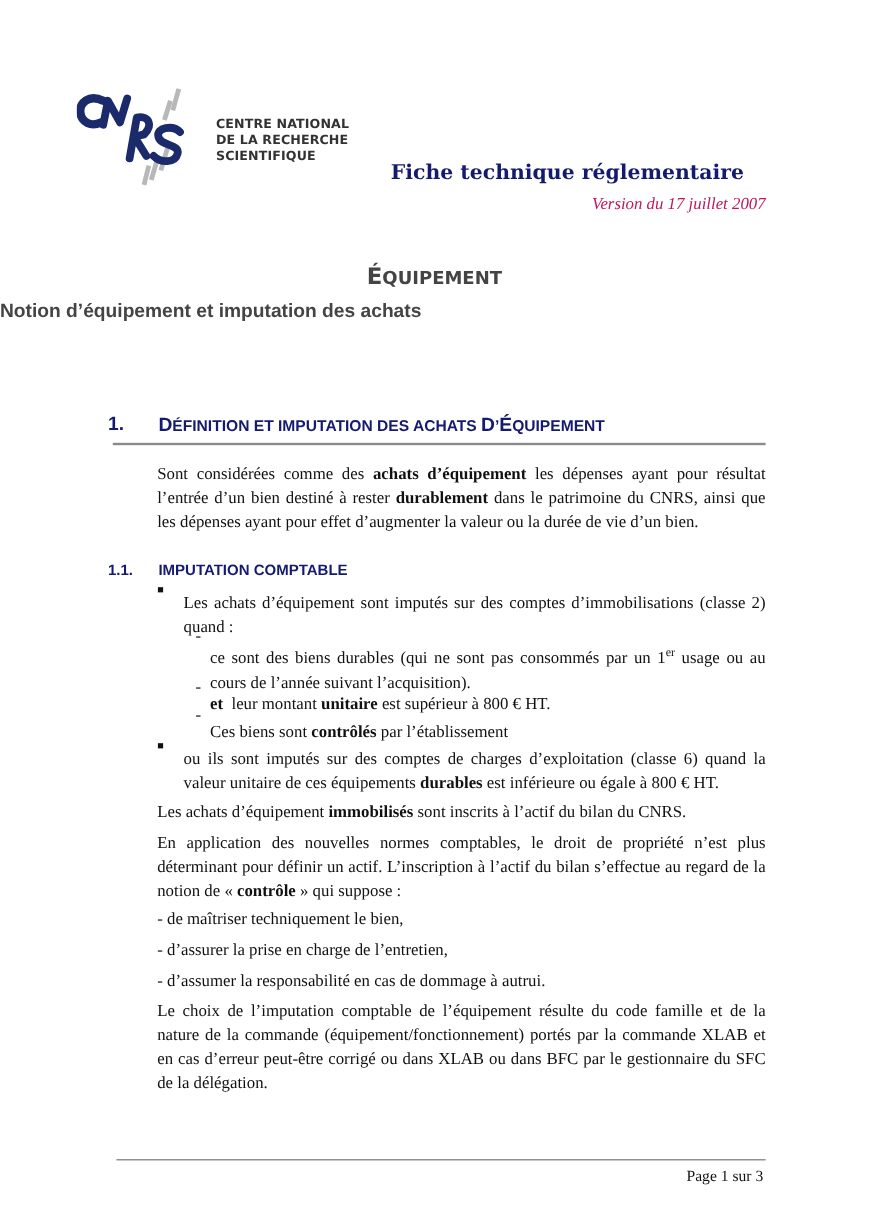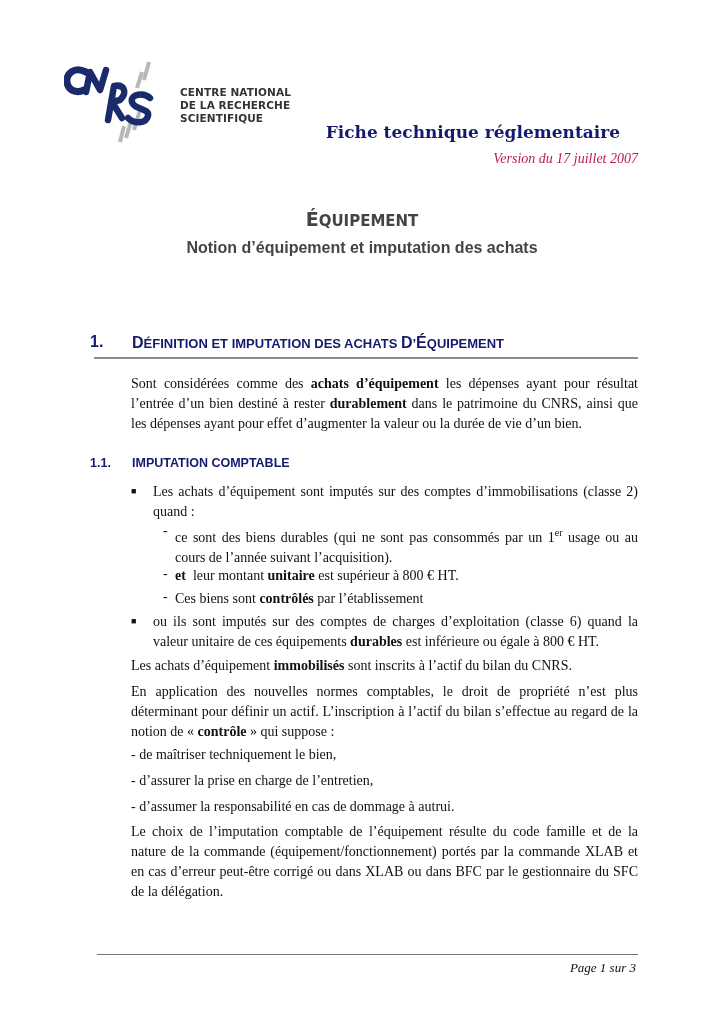--- a/index.html
+++ b/index.html
@@ -1,43 +1,43 @@
 <!DOCTYPE html>
 <html><head>
 <meta charset="utf-8">
 <style>
   html, body { margin:0; padding:0; background:#ffffff; }
   body { width:724px; height:1024px; position:relative; overflow:hidden;
          font-family:"Liberation Serif", serif; color:#111; }
-  .abs { position:absolute; }
+  .abs { position:absolute;margin-top:12px; }
   .logo { left:64px; top:58px; width:100px; height:90px; }
   .logo-text { left:180px; top:86px; font-family:"DejaVu Sans", sans-serif; font-weight:bold;
                font-size:10.5px; line-height:13px; color:#333; letter-spacing:0.1px; }
   .fiche-title { right:104px; top:122px; font-family:"DejaVu Serif", serif; font-weight:bold;
                  font-size:17px; color:#141a6e; }
   .version { right:86px; top:151px; font-style:italic; font-size:14px; color:#be185d; }
   .main-title { left:0; width:724px; text-align:center; top:208px; font-family:"DejaVu Sans", sans-serif;
                 font-weight:bold; font-size:19px; color:#444; }
   .main-title .sc { font-size:15px; }
-  .subtitle { left:0; width:724px; text-align:center; top:239px; font-family:"Liberation Sans", sans-serif;
+  .subtitle { left:0; width:724px; text-align:left; top:239px; font-family:"Liberation Sans", sans-serif;
               font-weight:bold; font-size:16px; color:#444; }
   .h1 { left:90px; top:333px; font-family:"Liberation Sans", sans-serif; font-weight:bold; color:#141a6e; font-size:16px; }
   .h1 .num { position:absolute; left:0; top:0; }
   .h1 .txt { position:absolute; left:42px; top:1px; white-space:nowrap; font-size:16px; }
   .h1 .txt .small { font-size:13px; }
   .h1-rule { left:94px; top:357px; width:544px; height:2px; background:#8a8a8a; }
   .para { left:131px; width:507px; font-size:14px; line-height:20px; text-align:justify; }
   .para b { font-weight:bold; }
   .h2 { left:90px; top:456px; font-family:"Liberation Sans", sans-serif; font-weight:bold; color:#141a6e; font-size:12.5px; }
   .h2 .num { position:absolute; left:0; top:0; }
   .h2 .txt { position:absolute; left:42px; top:0; white-space:nowrap; }
   .bullet { position:absolute; left:131px; font-size:9px; }
   .dash { position:absolute; font-size:14px; }
   .footer-rule { left:97px; top:954px; width:541px; height:1px; background:#777; }
-  .footer { right:88px; top:960px; font-style:italic; font-size:13px; }
+  .footer { right:88px; top:960px; font-size:13px; }
   sup { font-size:10px; }
 </style>
 </head>
 <body>
 
 <div class="abs logo">
   <svg width="100" height="90" viewBox="0 0 100 90">
 
     <g stroke="#b8b8b8" stroke-width="4" stroke-linecap="butt">
       <line x1="85" y1="4" x2="80" y2="22"></line>

